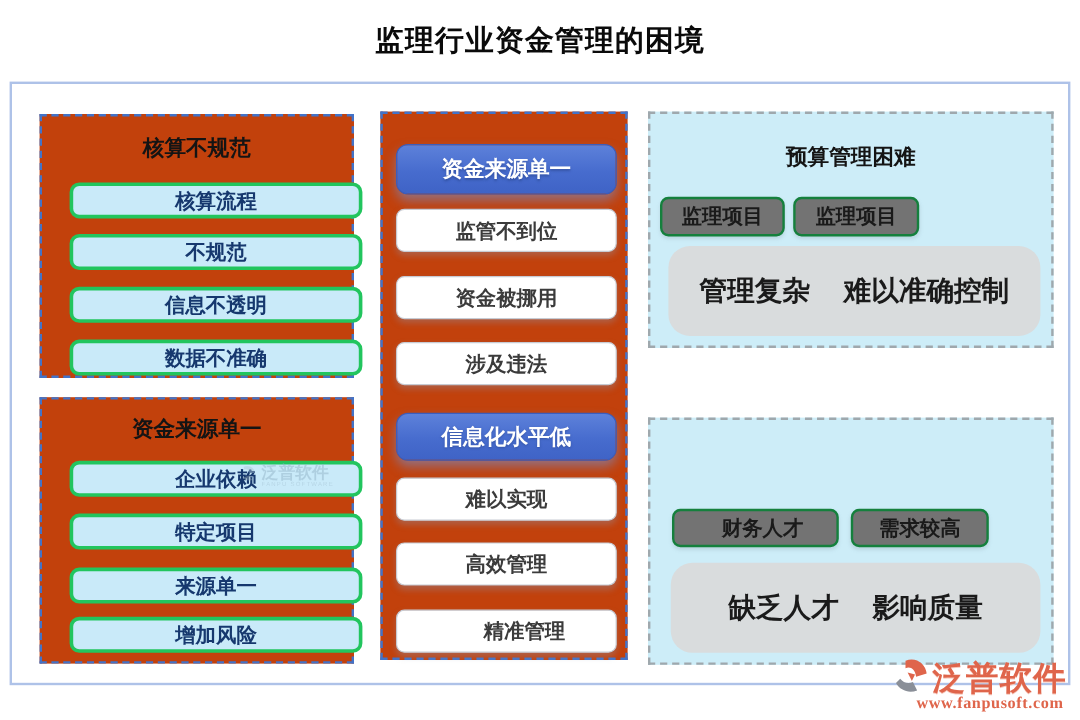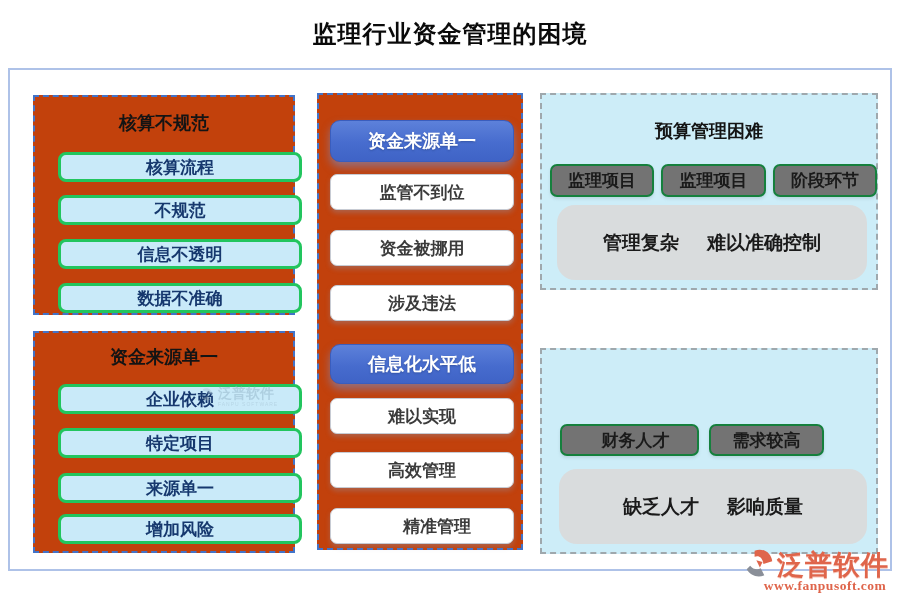--- a/index.html
+++ b/index.html
@@ -56,21 +56,21 @@
   .tag{
     height:33px;background:#737373;border:2px solid #15803d;border-radius:7px;
     display:flex;align-items:center;justify-content:center;
     font-size:17px;font-weight:bold;color:#1a1a1a;
     box-shadow:0 2px 3px rgba(130,150,160,.25);
   }
   
   .note{
     background:#d9dcdd;border-radius:18px;
     display:flex;align-items:center;justify-content:center;
-    font-size:19px;font-weight:bold;color:#1a1a1a;
+    font-size:23px;font-weight:bold;color:#1a1a1a;
   }
   .note .gap{margin-left:28px;}
   
   .watermark{
     left:198px;top:386px;width:110px;height:30px;opacity:.45;
     display:flex;align-items:flex-start;gap:4px;pointer-events:none;
   }
   .watermark .wm-text{font-size:14px;font-weight:bold;color:#8fb0c4;line-height:15px;}
   .watermark .wm-sub{font-size:5px;color:#9fbccd;letter-spacing:1px;}
   
@@ -129,21 +129,20 @@
   <div class="abs pbtn" style="top:249px;height:40px;">信息化水平低</div>
   <div class="abs wbtn" style="top:303px;">难以实现</div>
   <div class="abs wbtn" style="top:357px;">高效管理</div>
   <div class="abs wbtn" style="top:413px;padding-left:30px;">精准管理</div>
 </div>
 
 <div class="abs panel-cyan" style="left:540px;top:93px;width:338px;height:197px;">
   <div class="abs grp-title" style="top:24px;">预算管理困难</div>
   <div class="abs tag" style="left:8px;top:69px;width:104px;">监理项目</div>
   <div class="abs tag" style="left:119px;top:69px;width:105px;">监理项目</div>
-  <div class="abs tag" style="left:231px;top:69px;width:104px;">阶段环节</div>
   <div class="abs note" style="left:15px;top:110px;width:310px;height:75px;">
     <span>管理复杂</span>
     <span class="gap">难以准确控制</span>
   </div>
 </div>
 
 <div class="abs panel-cyan" style="left:540px;top:348px;width:338px;height:206px;">
   <div class="abs tag" style="left:18px;top:74px;width:139px;height:32px;padding-left:12px;">财务人才</div>
   <div class="abs tag" style="left:167px;top:74px;width:115px;height:32px;">需求较高</div>
   <div class="abs note" style="left:17px;top:119px;width:308px;height:75px;">

